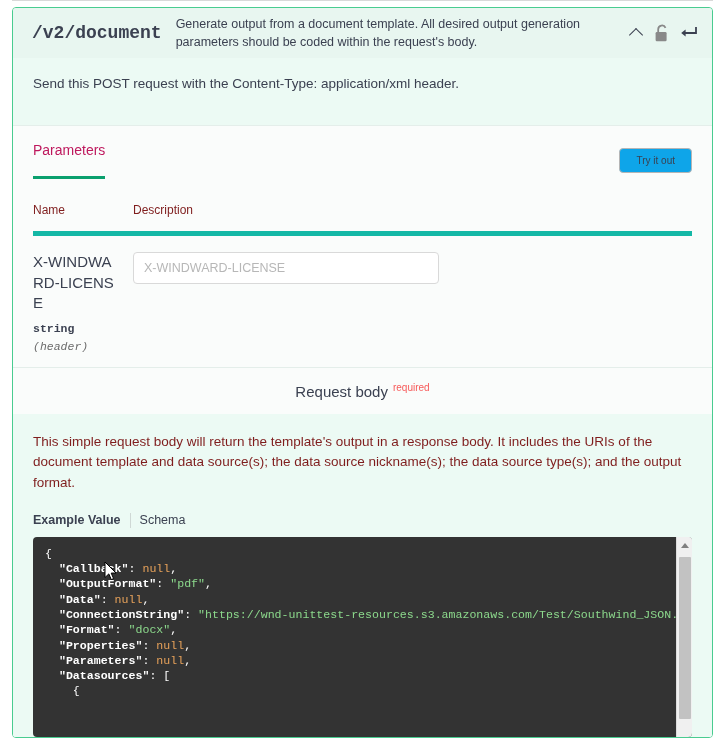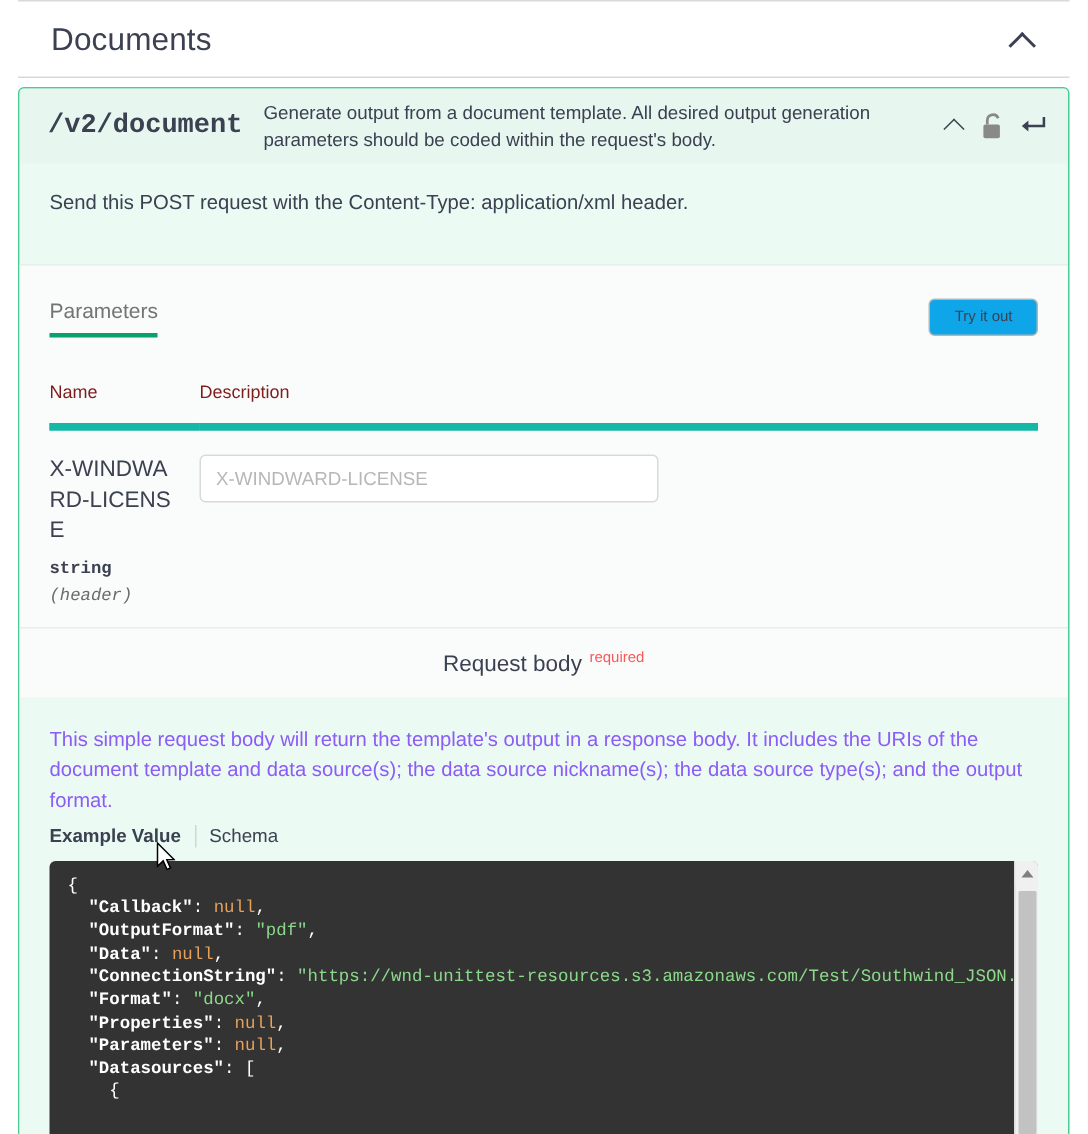--- a/index.html
+++ b/index.html
@@ -119,22 +119,22 @@
 
   .tab-bar {
     background: #fafcfb;
     border-top: 1px solid #e4eeea;
     display: flex; align-items: center; justify-content: space-between;
     padding: 14px 20px 0 20px;
     height: 56px;
   }
   .tab {
     font-size: 14px;
-    color: #737373;
-    padding-bottom: 10px;
+    color: #be185d;
+    padding-bottom: 21px;
     position: relative;
     cursor: pointer;
   }
   .tab.active::after {
     content: "";
     position: absolute; left: 0; right: 0; bottom: 0;
     height: 3px; background: #0aa06e;
   }
   .tryout-btn {
     font-size: 10px;
@@ -232,23 +232,23 @@
     position: absolute; right: 14px; top: 12px;
     width: 9px; height: 9px;
     border-right: 1.8px solid #3b4151;
     border-bottom: 1.8px solid #3b4151;
     transform: rotate(45deg);
     pointer-events: none;
   }
 
   .rb-body { background: #ecfaf4; padding: 18px 20px 0 20px; }
   .rb-desc {
-    font-size: 13.5px; color: #8b5cf6;
+    font-size: 13.5px; color: #7f1d1d;
     line-height: 1.5;
-    margin-bottom: 6px;
+    margin-bottom: 20px;
   }
   .ex-tabs { display: flex; align-items: center; margin-bottom: 9px; }
   .ex-tab {
     font-size: 12.5px; color: #3b4151; cursor: pointer;
   }
   .ex-tab.active { font-weight: bold; }
   .ex-sep {
     width: 1px; height: 15px; background: #cfd8d5;
     margin: 0 9px;
   }
@@ -313,24 +313,20 @@
     z-index: 50;
   }
 </style>
 </head>
 <body>
 
 <div class="page">
 
   <div class="tag-top-rule"></div>
 
-  <div class="tag-header">
-    <span class="tag-title">Documents</span>
-    <span class="chev"></span>
-  </div>
 
   <div class="op-wrap">
     <div class="operation">
 
       <div class="op-summary">
         <div class="op-path">/v2/document</div>
         <div class="op-desc">Generate output from a document template. All desired output generation parameters should be coded within the request's body.</div>
         <div class="op-icons">
           <span class="chev-sm"></span>
           <span>

